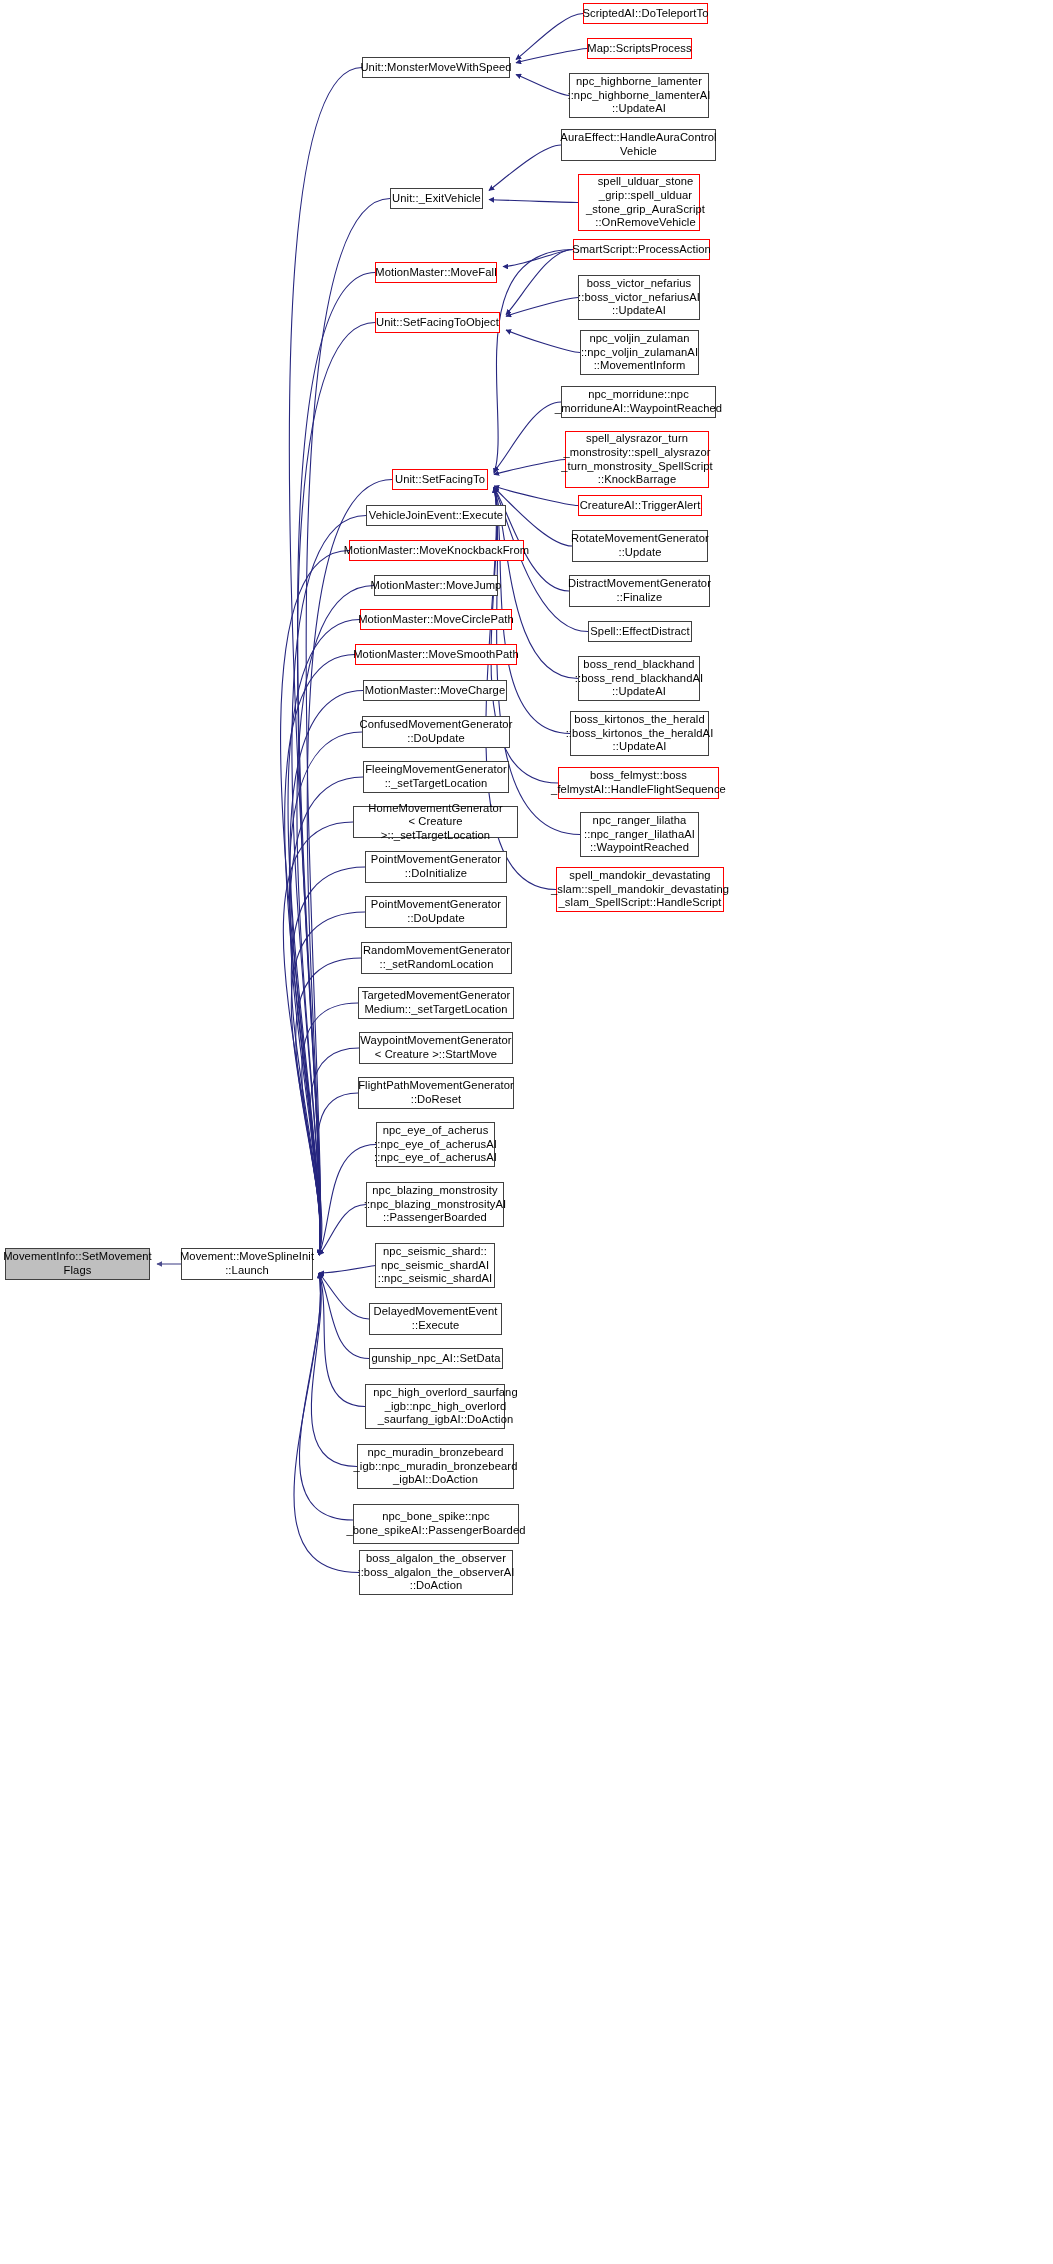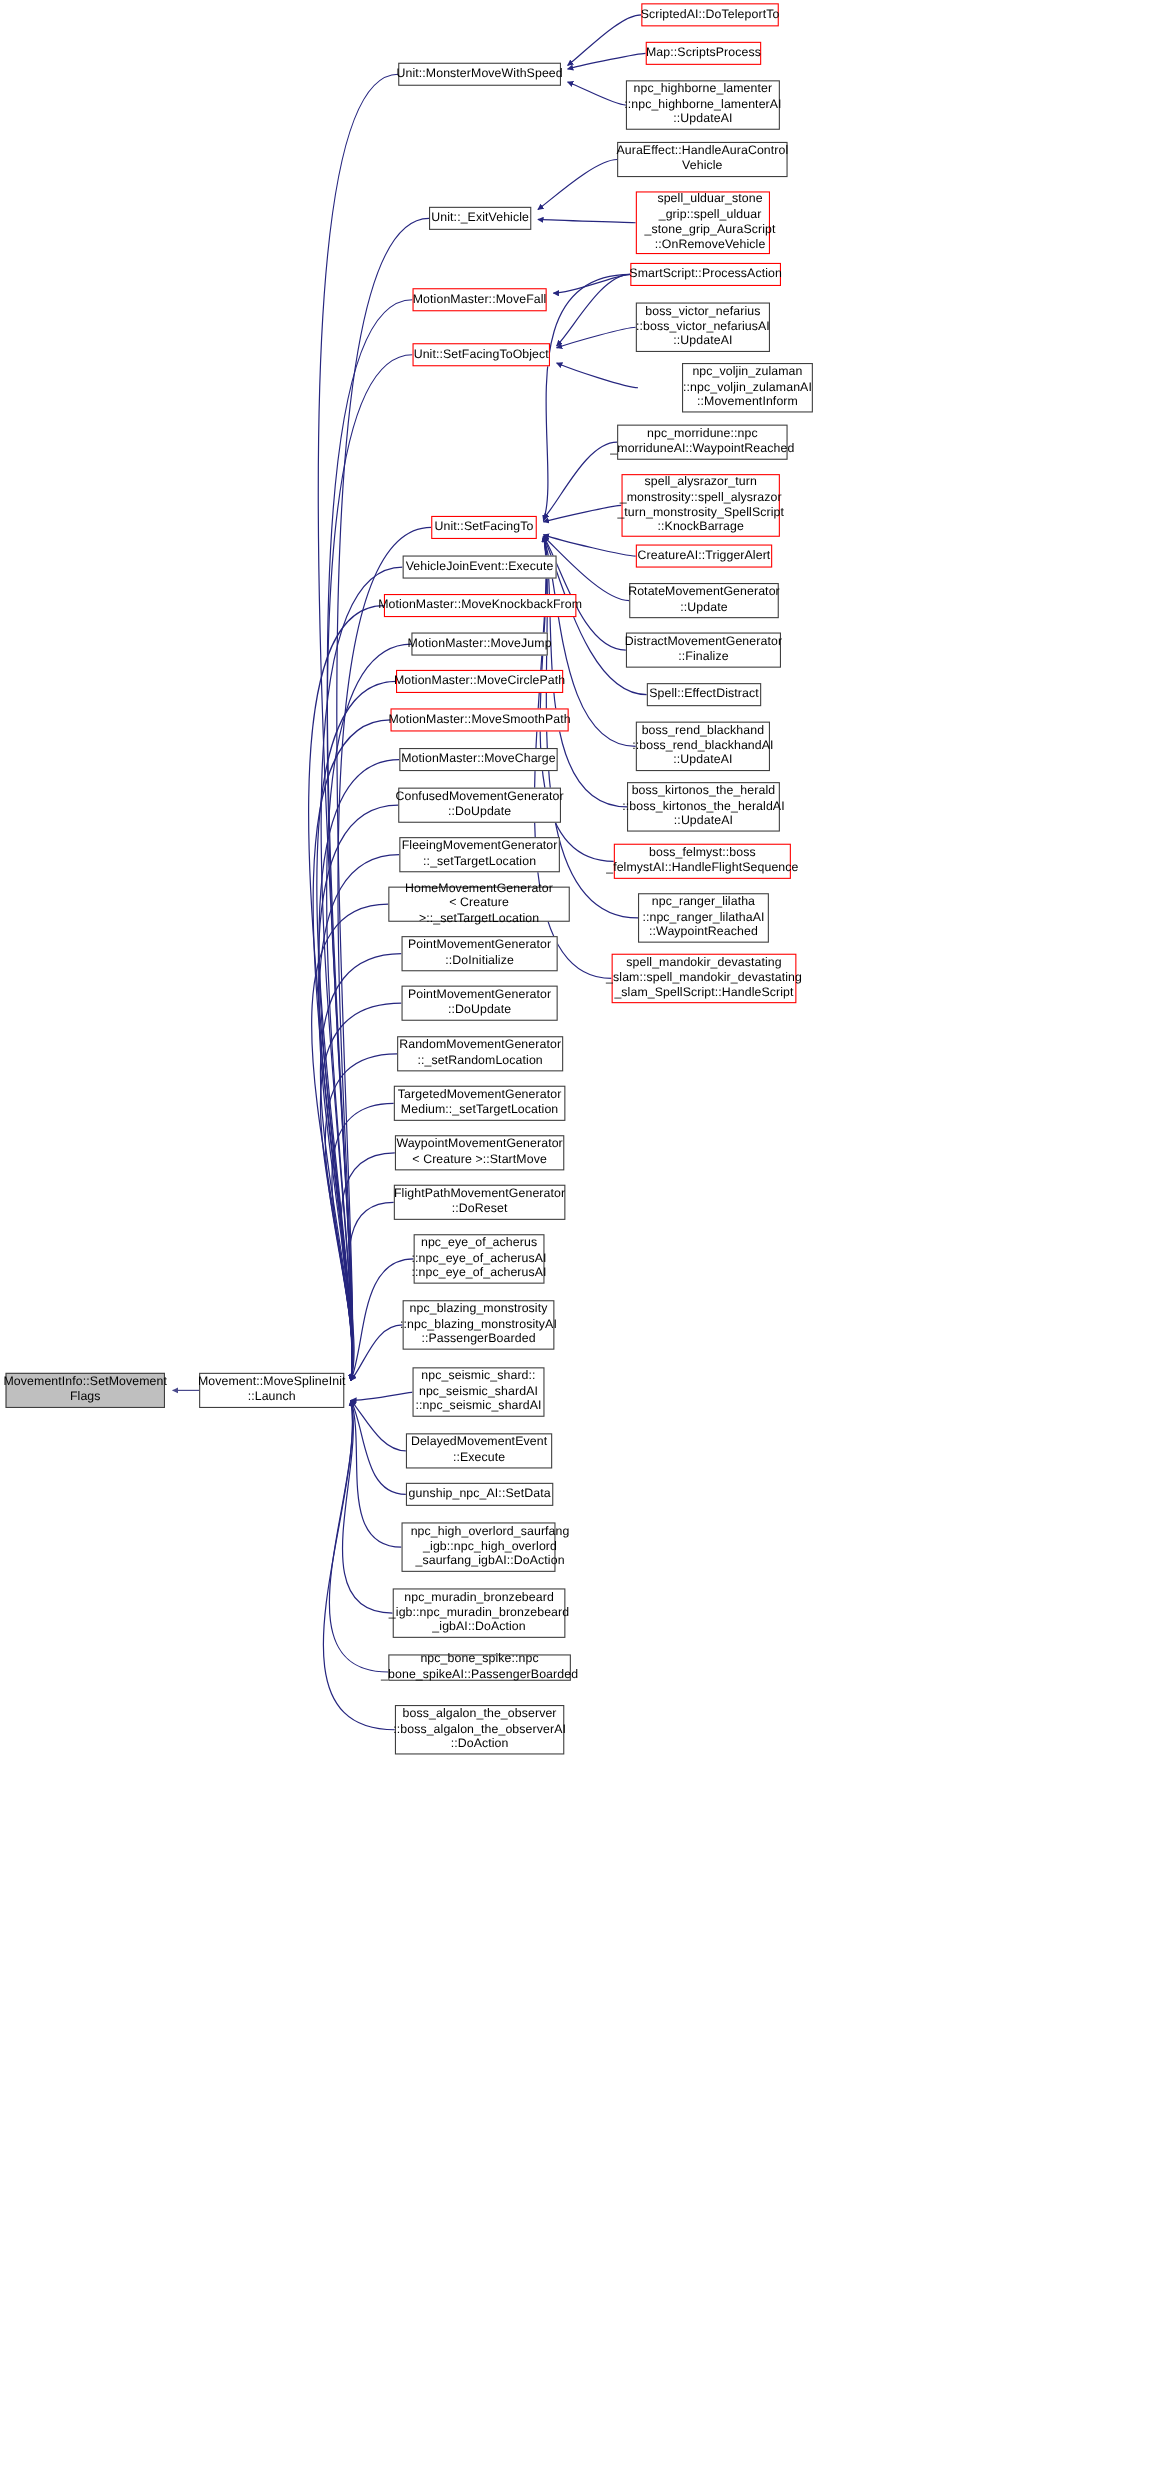--- a/index.html
+++ b/index.html
@@ -159,41 +159,41 @@
 ::npc_seismic_shardAI</div>
     <div class="node" style="left: 369px; top: 1303px; width: 133px; height: 32px;">DelayedMovementEvent
 ::Execute</div>
     <div class="node" style="left: 369px; top: 1348px; width: 134px; height: 21px;">gunship_npc_AI::SetData</div>
     <div class="node" style="left: 365px; top: 1384px; width: 140px; height: 45px; padding-left: 24px;">npc_high_overlord_saurfang
 _igb::npc_high_overlord
 _saurfang_igbAI::DoAction</div>
     <div class="node" style="left: 357px; top: 1444px; width: 157px; height: 45px;">npc_muradin_bronzebeard
 _igb::npc_muradin_bronzebeard
 _igbAI::DoAction</div>
-    <div class="node" style="left: 353px; top: 1504px; width: 166px; height: 24px; text-align: center;">npc_bone_spike::npc
+    <div class="node" style="left: 353px; top: 1504px; width: 166px; height: 40px; text-align: center;">npc_bone_spike::npc
 _bone_spikeAI::PassengerBoarded</div>
     <div class="node" style="left: 359px; top: 1550px; width: 154px; height: 45px;">boss_algalon_the_observer
 ::boss_algalon_the_observerAI
 ::DoAction</div>
     <div class="node red" style="left: 583px; top: 3px; width: 125px; height: 21px;">ScriptedAI::DoTeleportTo</div>
     <div class="node red" style="left: 587px; top: 38px; width: 105px; height: 21px;">Map::ScriptsProcess</div>
     <div class="node" style="left: 569px; top: 73px; width: 140px; height: 45px;">npc_highborne_lamenter
 ::npc_highborne_lamenterAI
 ::UpdateAI</div>
     <div class="node" style="left: 561px; top: 129px; width: 155px; height: 32px;">AuraEffect::HandleAuraControl
 Vehicle</div>
     <div class="node red" style="left: 578px; top: 174px; width: 122px; height: 57px; padding-left: 16px;">spell_ulduar_stone
 _grip::spell_ulduar
 _stone_grip_AuraScript
 ::OnRemoveVehicle</div>
     <div class="node red" style="left: 573px; top: 239px; width: 137px; height: 21px;">SmartScript::ProcessAction</div>
     <div class="node" style="left: 578px; top: 275px; width: 122px; height: 45px;">boss_victor_nefarius
 ::boss_victor_nefariusAI
 ::UpdateAI</div>
-    <div class="node" style="left: 580px; top: 330px; width: 119px; height: 45px; margin-left: 40px;">npc_voljin_zulaman
+    <div class="node" style="left: 580px; top: 330px; width: 119px; height: 45px;">npc_voljin_zulaman
 ::npc_voljin_zulamanAI
 ::MovementInform</div>
     <div class="node" style="left: 561px; top: 386px; width: 155px; height: 32px;">npc_morridune::npc
 _morriduneAI::WaypointReached</div>
     <div class="node red" style="left: 565px; top: 431px; width: 144px; height: 57px;">spell_alysrazor_turn
 _monstrosity::spell_alysrazor
 _turn_monstrosity_SpellScript
 ::KnockBarrage</div>
     <div class="node red" style="left: 578px; top: 495px; width: 124px; height: 21px;">CreatureAI::TriggerAlert</div>
     <div class="node" style="left: 572px; top: 530px; width: 136px; height: 32px;">RotateMovementGenerator

